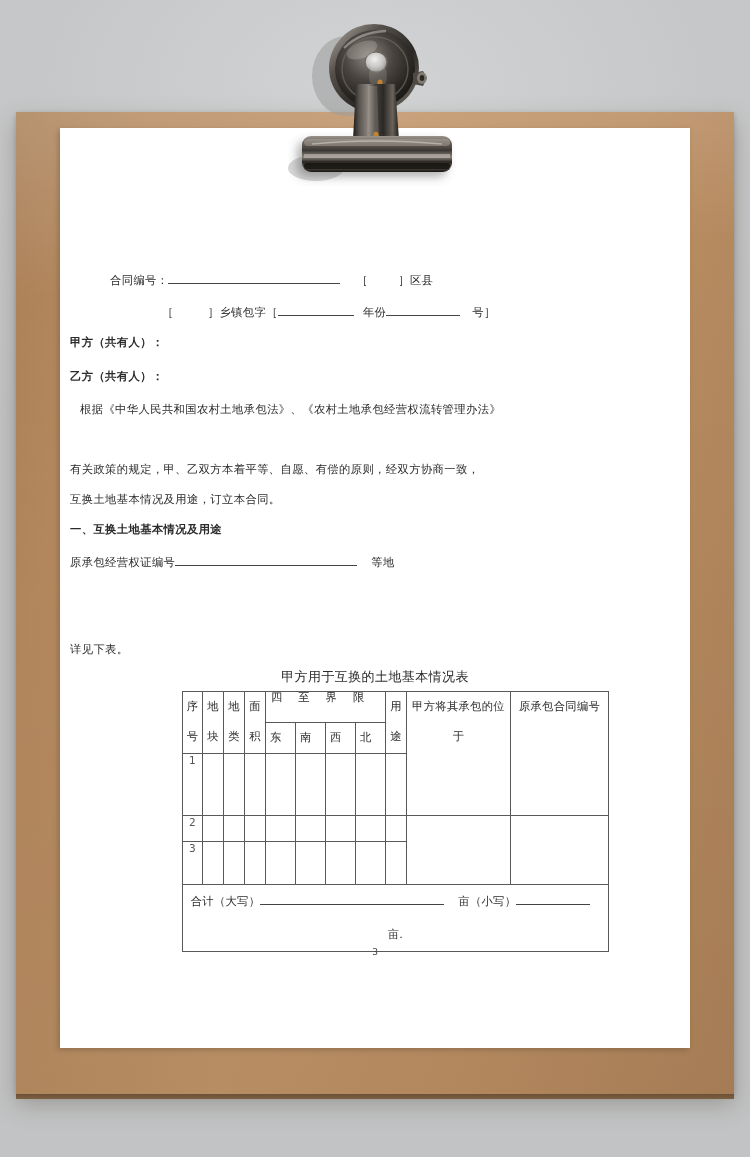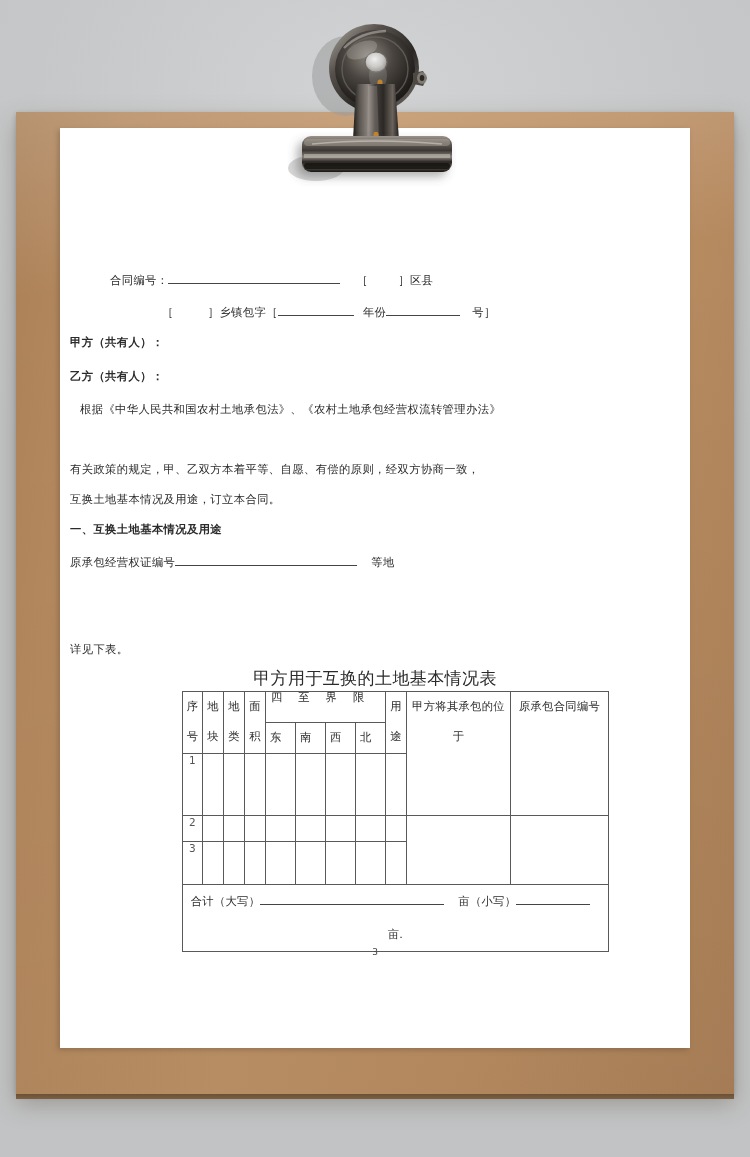--- a/index.html
+++ b/index.html
@@ -95,21 +95,21 @@
   }
   .sp { display: inline-block; }
 
   
   .tbl-title {
     position: absolute;
     left: 0;
     top: 542px;
     width: 630px;
     text-align: center;
-    font-size: 17px;
+    font-size: 13px;
     letter-spacing: 0.4px;
     color: #2b2b2b;
   }
   table.land {
     position: absolute;
     left: 122px;
     top: 563px;
     border-collapse: collapse;
     width: 426px;
     font-size: 11.3px;

